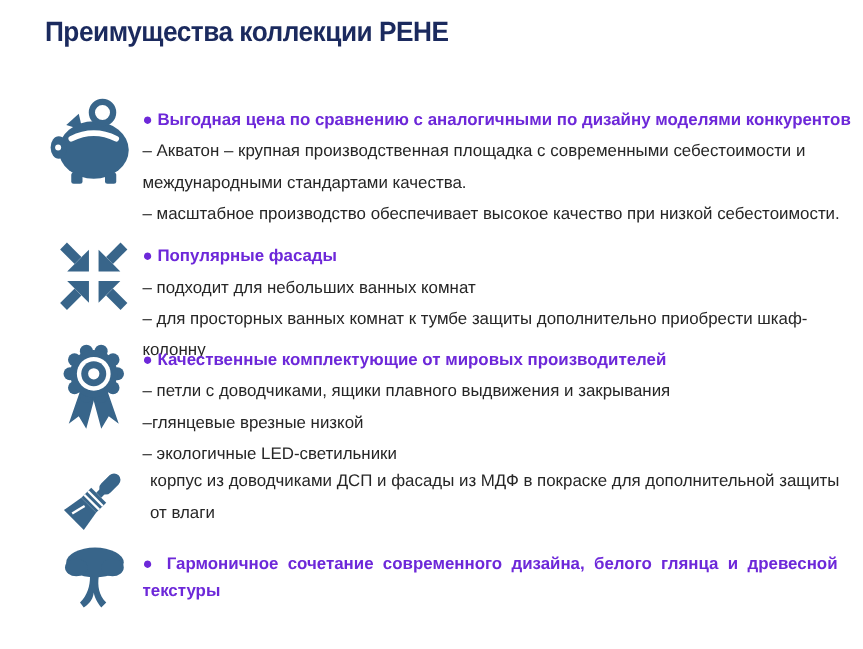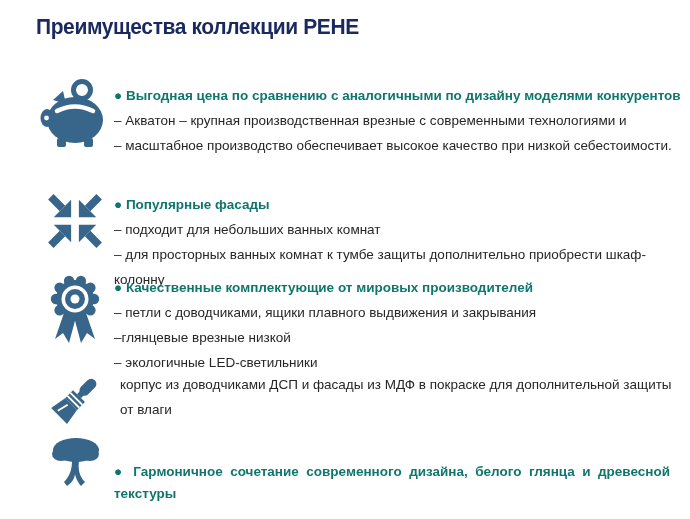--- a/index.html
+++ b/index.html
@@ -12,30 +12,30 @@
   .page-title {
     position:absolute; left:36px; top:14px;
     font-size:21px; font-weight:700; letter-spacing:-0.4px;
     color:#1B2A5E;
     transform:scaleY(1.06); transform-origin:left top;
   }
   .section { position:absolute; left:36px; right:8px; display:flex; }
   .icon-cell { width:78px; flex:none; display:flex; justify-content:center; align-items:flex-start; }
   .text-cell { flex:1; }
   .heading {
-    font-size:13.5px; font-weight:700; color:#0f766e; line-height:25px;
+    font-size:13.5px; font-weight:700; color:#6d28d9; line-height:25px;
   }
   .line { font-size:13.5px; color:#262626; line-height:25px; }
   .icon svg { display:block; }
   #s1 { top:78px; }  #s1 .text-cell { padding-top:5px; }
   #s2 { top:188px; } #s2 .text-cell { padding-top:4px; } #s2 .icon-cell { padding-top:4px; }
   #s3 { top:270px; } #s3 .text-cell { padding-top:5px; } #s3 .icon-cell { padding-top:3px; }
   #s4 { top:369px; } #s4 .text-cell { padding-top:3px; } #s4 .icon-cell { padding-top:3px; }
   #s4 .line { padding-left:6px; }
-  #s5 { top:436px; } #s5 .text-cell { padding-top:4px;margin-top:21px; }
+  #s5 { top:436px; } #s5 .text-cell { padding-top:4px; }
   #s5 .heading { text-align:justify; width:556px; line-height:22px; }
 </style>
 </head>
 <body>
 
 <div class="slide">
 
   <div class="page-title">Преимущества коллекции РЕНЕ</div>
 
   <div class="section" id="s1">
@@ -50,21 +50,22 @@
             <rect x="44" y="60" width="9" height="9" rx="2"></rect>
           </g>
           <path d="M17 33 Q35 24 53 33" fill="none" stroke="#ffffff" stroke-width="4.5" stroke-linecap="round"></path>
           <circle cx="6.5" cy="40" r="2.4" fill="#ffffff"></circle>
           <circle cx="42" cy="12" r="8.5" fill="#ffffff" stroke="#38658A" stroke-width="5"></circle>
         </svg>
       </span>
     </div>
     <div class="text-cell">
       <div class="heading">●  Выгодная цена по сравнению с аналогичными по дизайну моделями конкурентов</div>
-      <p class="line">– Акватон – крупная производственная врезные с современными технологиями и</p>
+      <p class="line">– Акватон – крупная производственная площадка с современными себестоимости и</p>
+      <p class="line">международными стандартами качества.</p>
       <p class="line">– масштабное производство обеспечивает высокое качество при низкой себестоимости.</p>
     </div>
   </div>
 
   <div class="section" id="s2">
     <div class="icon-cell">
       <span class="icon">
         <svg width="58" height="58" viewBox="0 0 60 60">
           <g stroke="#38658A" stroke-width="8" fill="#38658A">
             <path d="M5 5 L17 17"></path>

